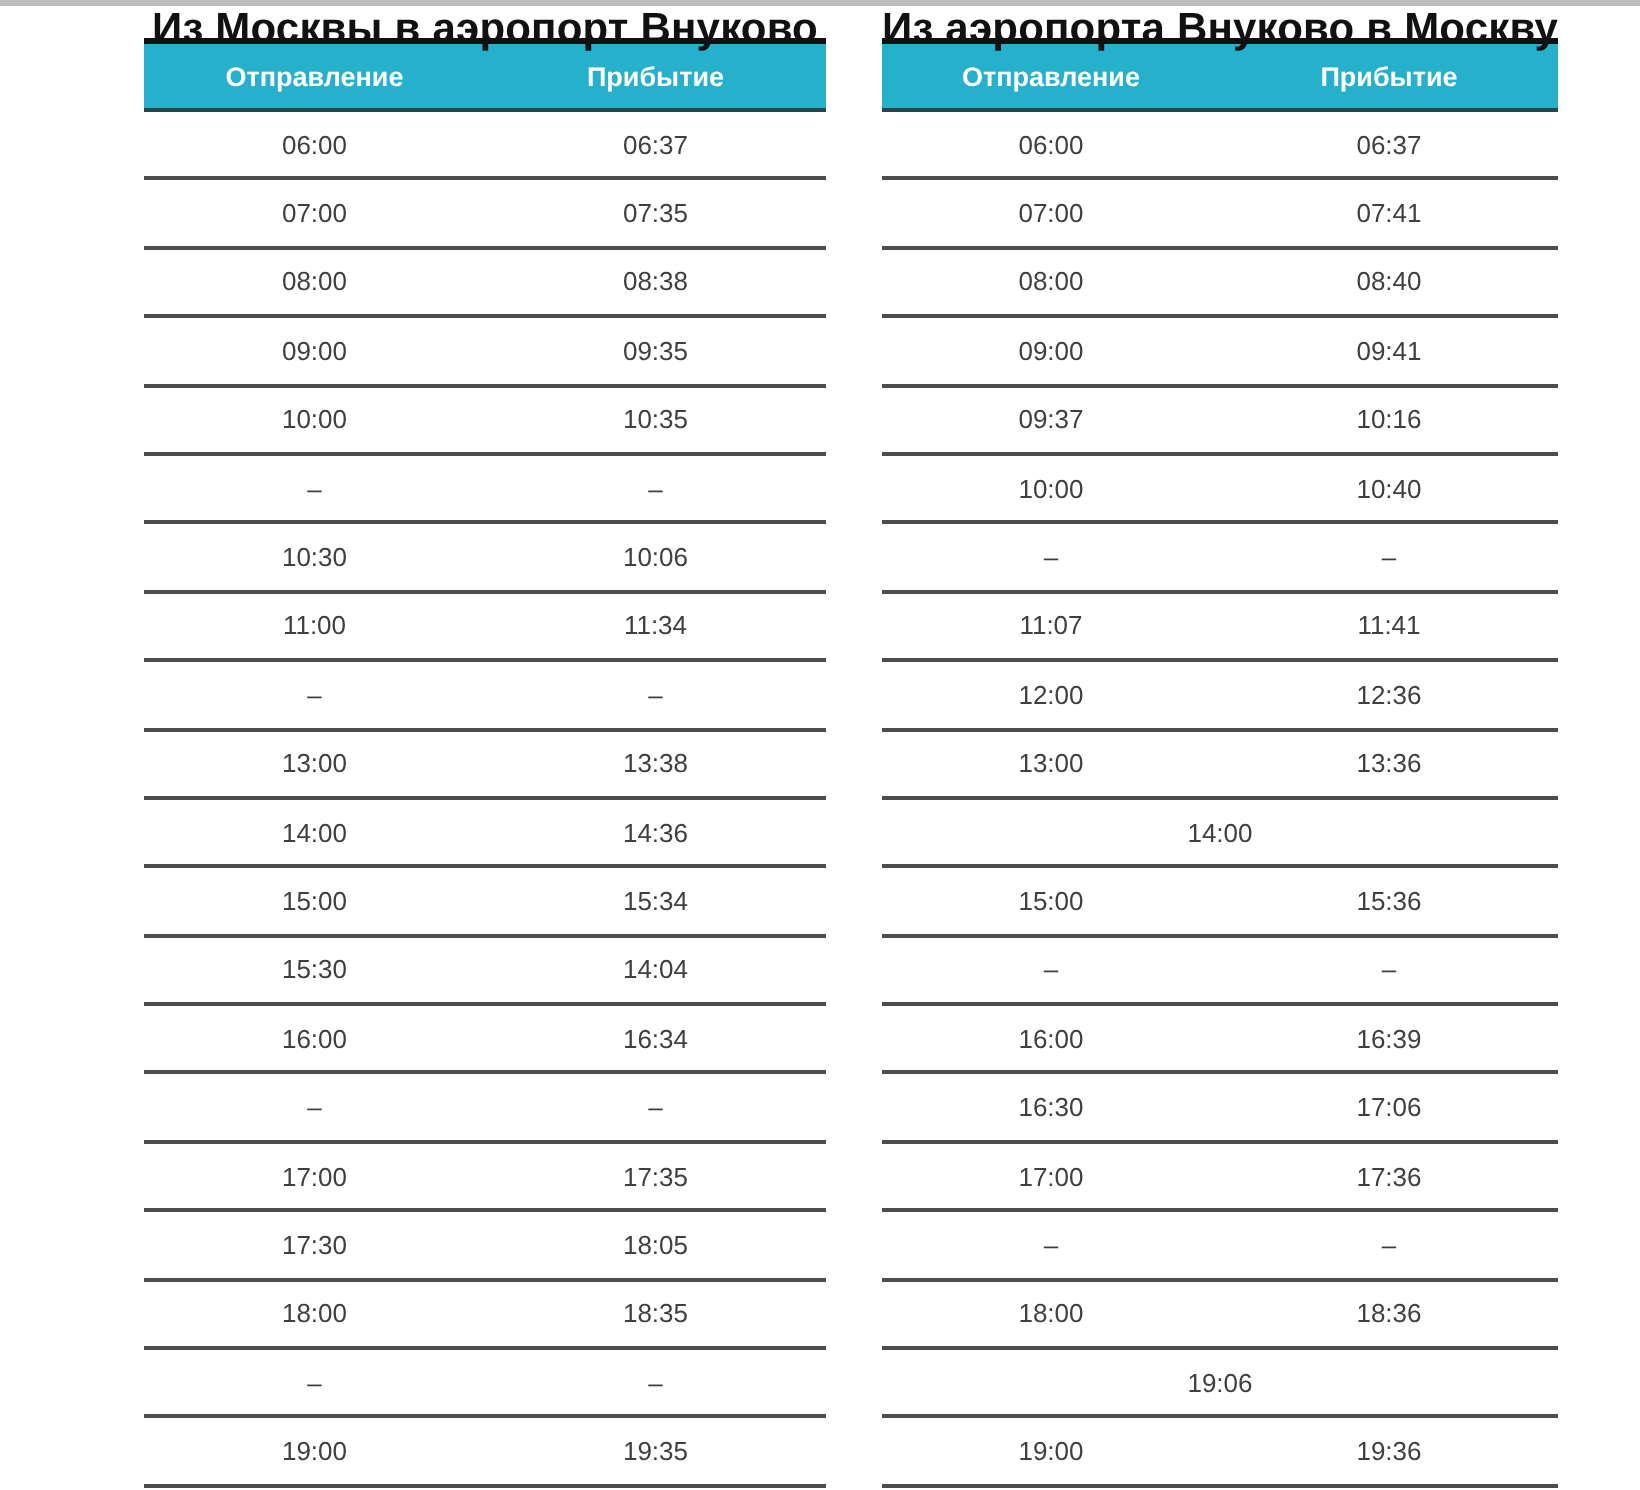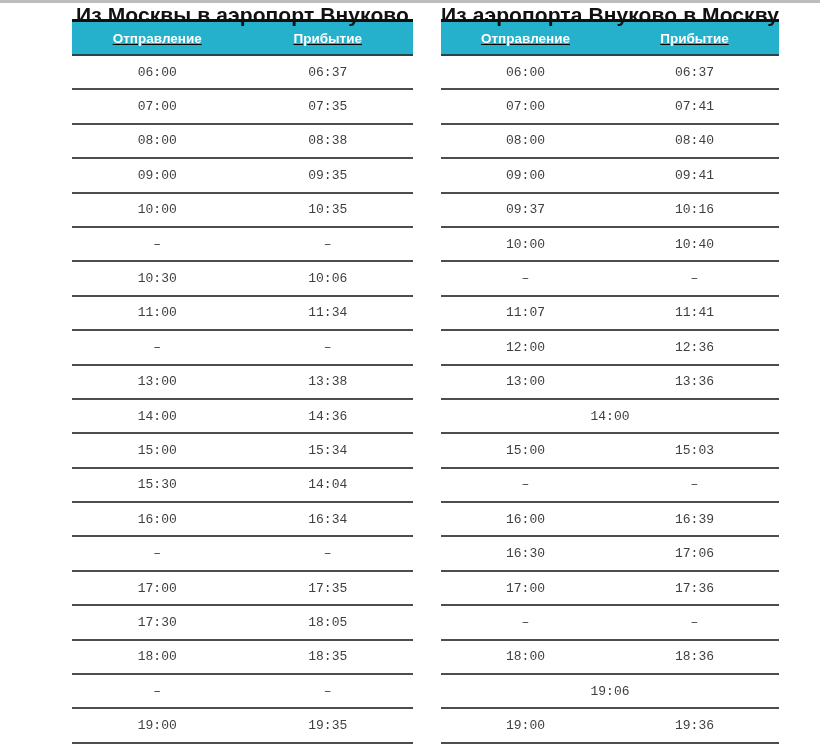--- a/index.html
+++ b/index.html
@@ -24,35 +24,33 @@
     letter-spacing: 0.1px;
     white-space: nowrap;
   }
 
   .thead {
     display: flex;
     height: 32px;
     background: var(--header-bg, #25b1cb);
     border-top: 3px solid var(--table-top, #101010);
     border-bottom: 2px solid var(--header-bottom, #28454c);
-    text-decoration: underline;
   }
   .th {
     flex: 1;
     display: flex; align-items: center; justify-content: center;
     color: var(--header-text, #ffffff);
     font-size: 13.5px; font-weight: bold;
   }
 
   .tbody { }
   .row {
     display: flex;
     height: 32.4px;
     border-bottom: 2px solid var(--row-border, #4d4d4d);
-    font-family: Liberation Mono, monospace;
   }
   .cell {
     flex: 1;
     display: flex; align-items: center; justify-content: center;
     font-size: 13px;
     color: var(--time-text, #3f3f3f);
   }
 </style>
 </head>
 <body>
@@ -195,21 +193,21 @@
         </div>
         <div class="row">
           <div class="cell">13:00</div>
           <div class="cell">13:36</div>
         </div>
         <div class="row">
           <div class="cell">14:00</div>
         </div>
         <div class="row">
           <div class="cell">15:00</div>
-          <div class="cell">15:03</div>
+          <div class="cell">15:36</div>
         </div>
         <div class="row">
           <div class="cell">–</div>
           <div class="cell">–</div>
         </div>
         <div class="row">
           <div class="cell">16:00</div>
           <div class="cell">16:39</div>
         </div>
         <div class="row">

